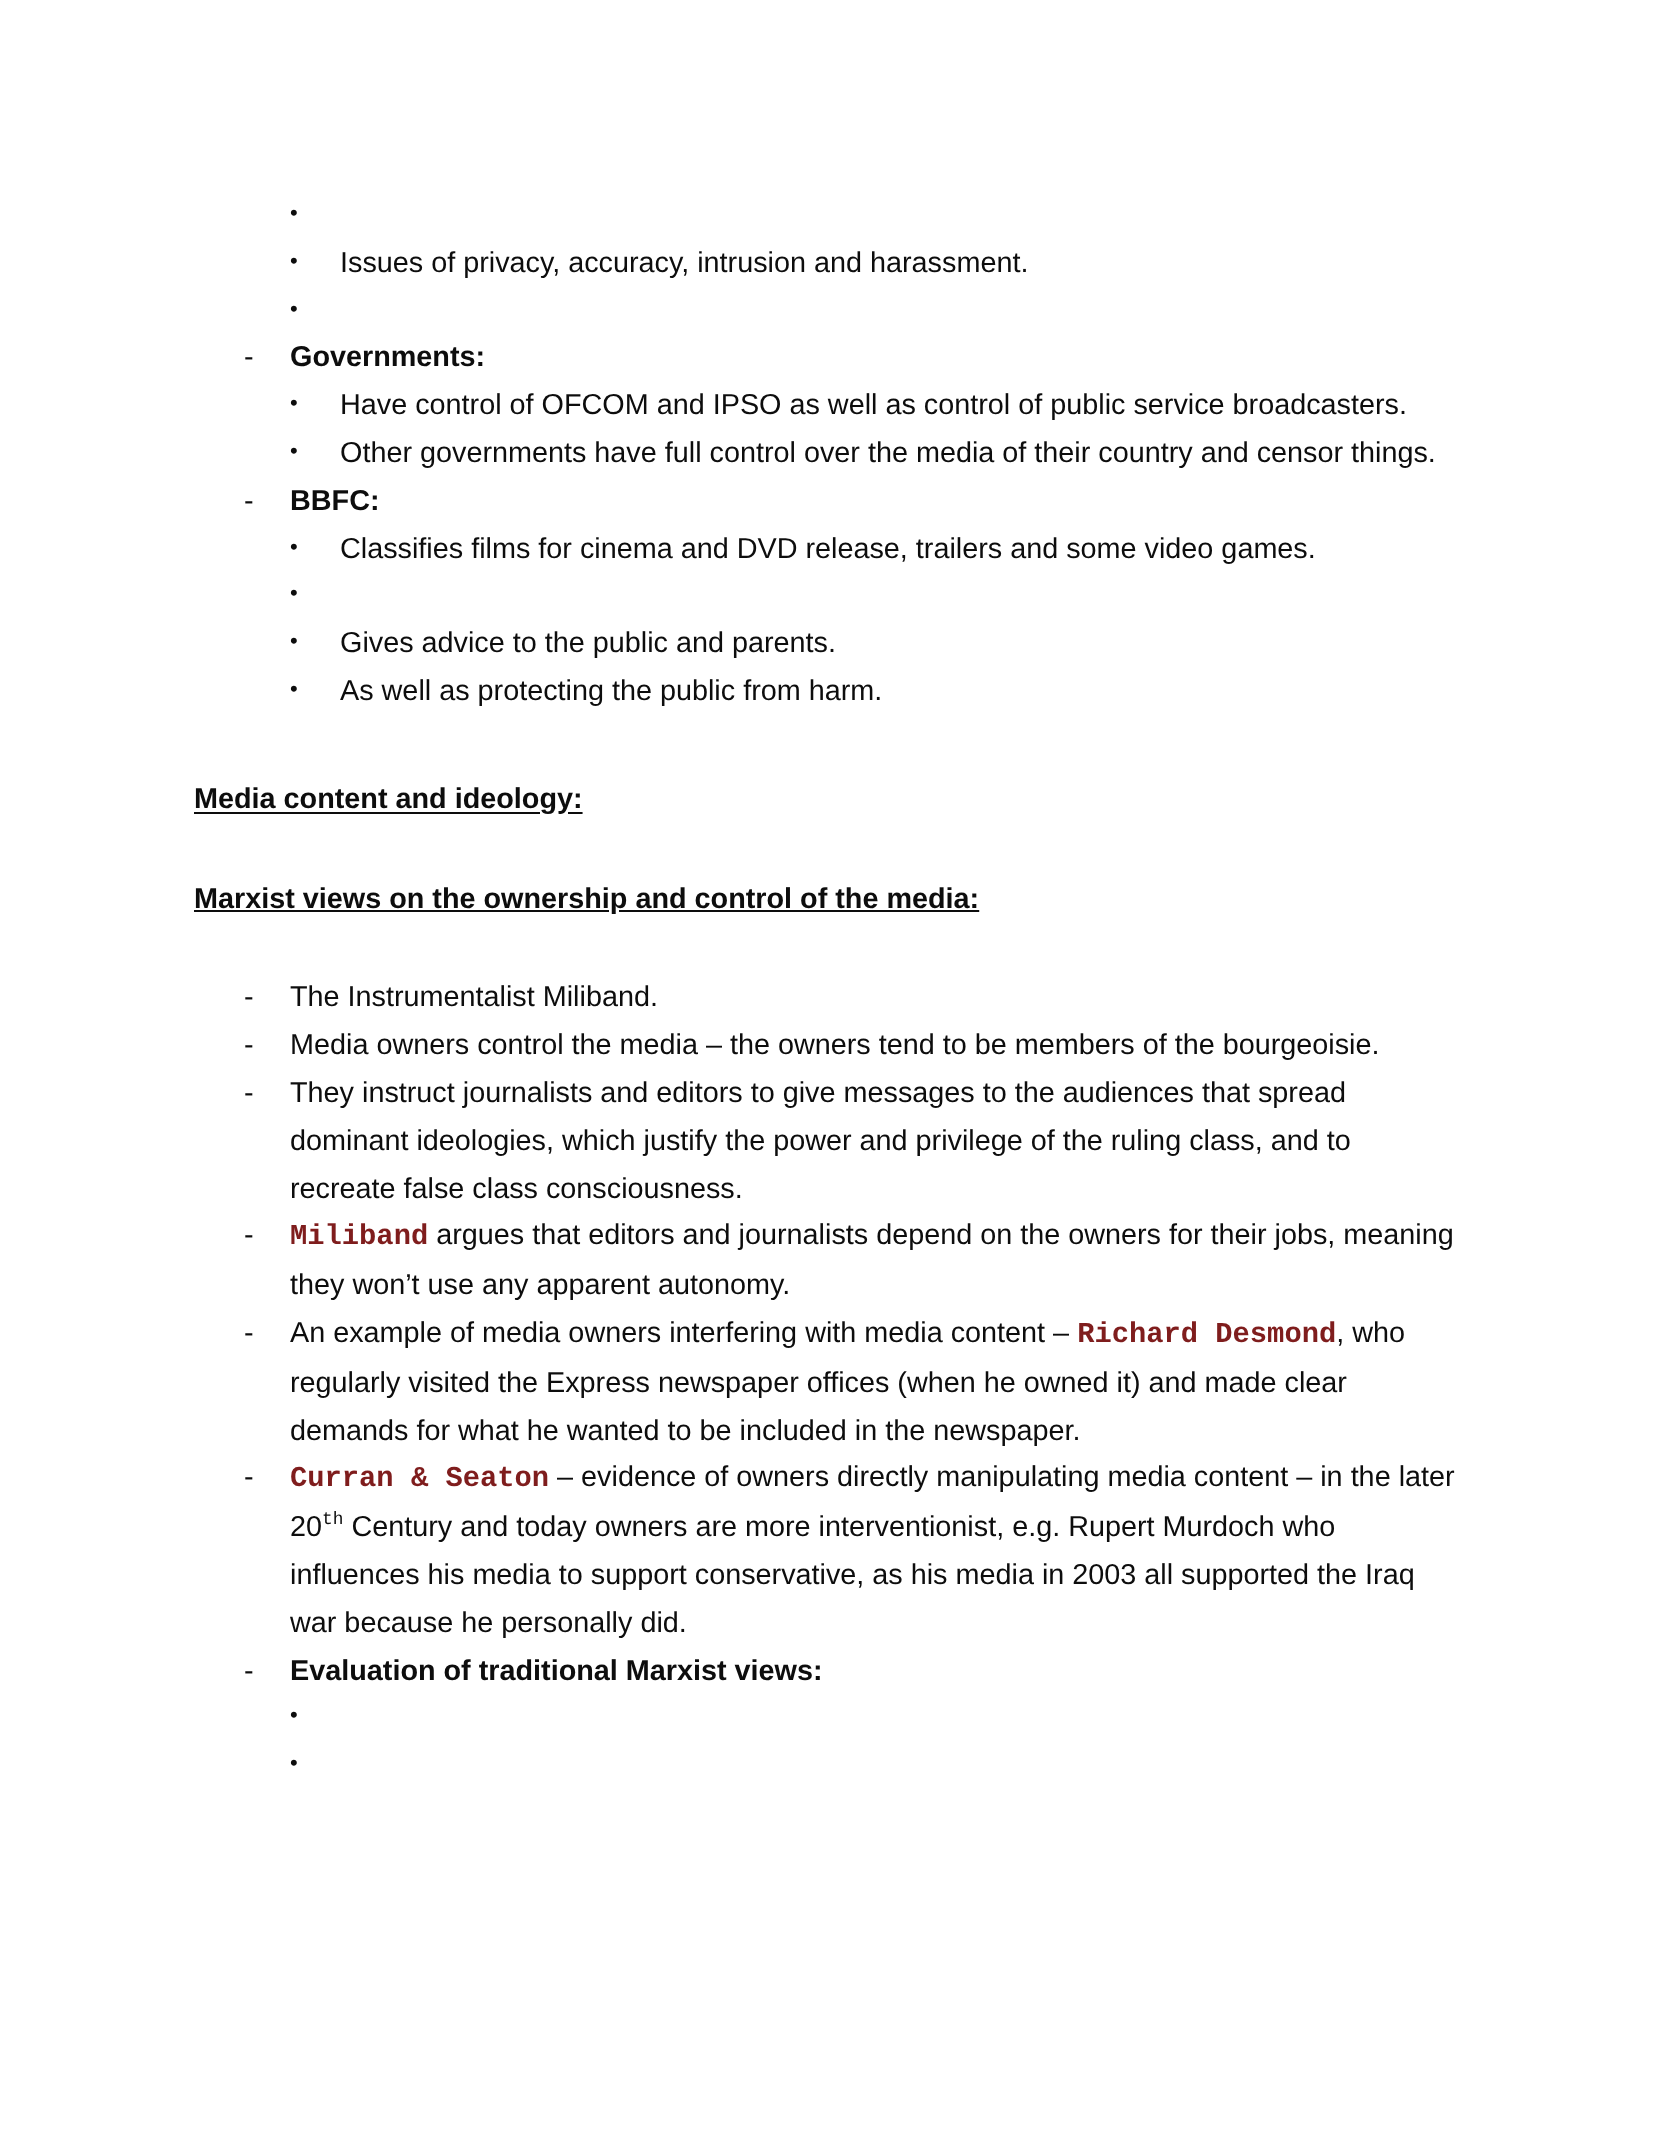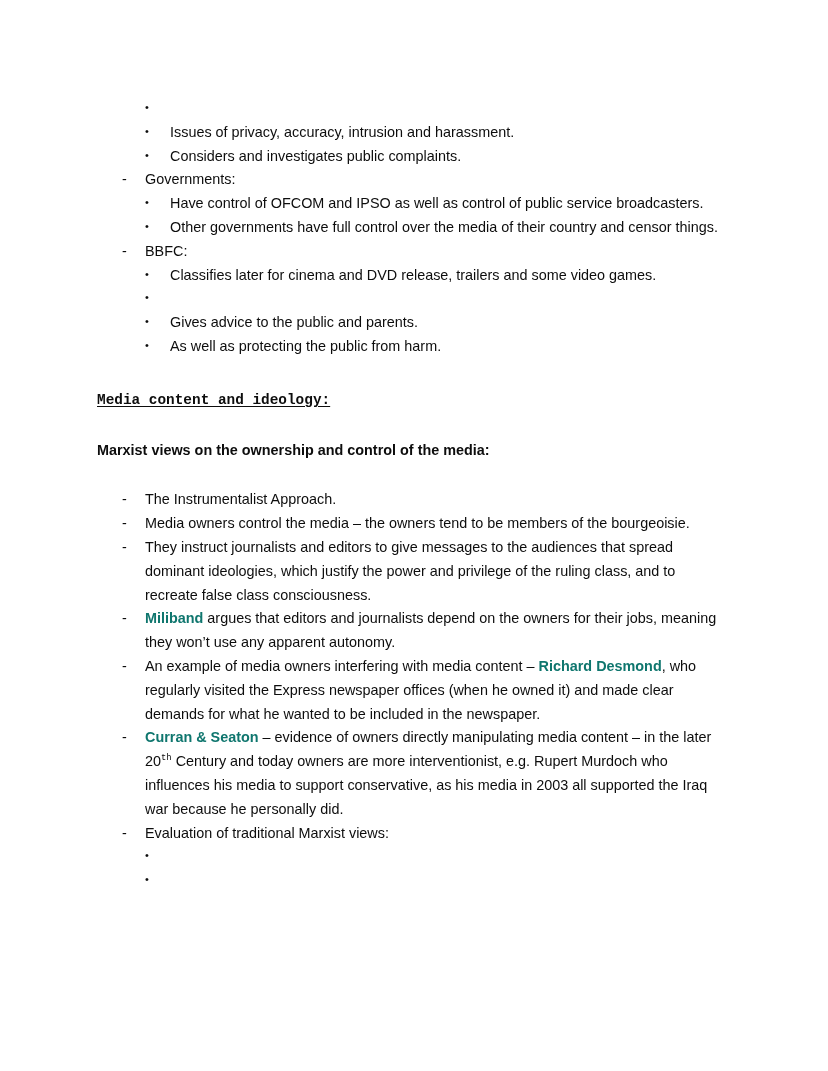--- a/index.html
+++ b/index.html
@@ -57,31 +57,31 @@
   
   .lvl2 > .marker {
     width: 25px;
     margin-left: 48px;
     font-size: 11px;
     line-height: 23.8px;
     position: relative;
     top: -1px;
   }
 
-  .bold { font-weight: normal; }
-  .red  { color: #0f766e; font-weight: bold; }
+  .bold { font-weight: bold; }
+  .red  { color: #7f1d1d; font-weight: bold; font-family: Liberation Mono, monospace; }
 
   .heading-underline {
     font-weight: bold;
     text-decoration: underline;
     text-underline-offset: 2px;
-    font-family: Liberation Mono, monospace;
   }
   .heading-plain {
     font-weight: bold;
+    text-decoration: underline;
   }
   .gap-md { height: 26px; }
   .gap-lg { height: 30px; }
 
   sup {
     font-size: 0.62em;
     vertical-align: super;
     line-height: 0;
     font-family: Liberation Mono, monospace;
   }
@@ -96,21 +96,20 @@
       <span class="marker">•</span>
     </div>
 
     <div class="row lvl2">
       <span class="marker">•</span>
       <span class="txt">Issues of privacy, accuracy, intrusion and harassment.</span>
     </div>
 
     <div class="row lvl2">
       <span class="marker">•</span>
-      <span class="txt">Considers and investigates public complaints.</span>
     </div>
 
     <div class="row lvl1">
       <span class="marker">-</span>
       <span class="txt bold">Governments:</span>
     </div>
 
     <div class="row lvl2">
       <span class="marker">•</span>
       <span class="txt">Have control of OFCOM and IPSO as well as control of public service broadcasters.</span>
@@ -121,21 +120,21 @@
       <span class="txt">Other governments have full control over the media of their country and censor things.</span>
     </div>
 
     <div class="row lvl1">
       <span class="marker">-</span>
       <span class="txt bold">BBFC:</span>
     </div>
 
     <div class="row lvl2">
       <span class="marker">•</span>
-      <span class="txt">Classifies later for cinema and DVD release, trailers and some video games.</span>
+      <span class="txt">Classifies films for cinema and DVD release, trailers and some video games.</span>
     </div>
 
     <div class="row lvl2">
       <span class="marker">•</span>
     </div>
 
     <div class="row lvl2">
       <span class="marker">•</span>
       <span class="txt">Gives advice to the public and parents.</span>
     </div>
@@ -150,21 +149,21 @@
     <div class="heading-underline">Media content and ideology:</div>
 
     <div class="gap-md"></div>
 
     <div class="heading-plain">Marxist views on the ownership and control of the media:</div>
 
     <div class="gap-md"></div>
 
     <div class="row lvl1">
       <span class="marker">-</span>
-      <span class="txt">The Instrumentalist Approach.</span>
+      <span class="txt">The Instrumentalist Miliband.</span>
     </div>
 
     <div class="row lvl1">
       <span class="marker">-</span>
       <span class="txt">Media owners control the media – the owners tend to be members of the bourgeoisie.</span>
     </div>
 
     <div class="row lvl1">
       <span class="marker">-</span>
       <span class="txt">They instruct journalists and editors to give messages to the audiences that spread dominant ideologies, which justify the power and privilege of the ruling class, and to recreate false class consciousness.</span>

